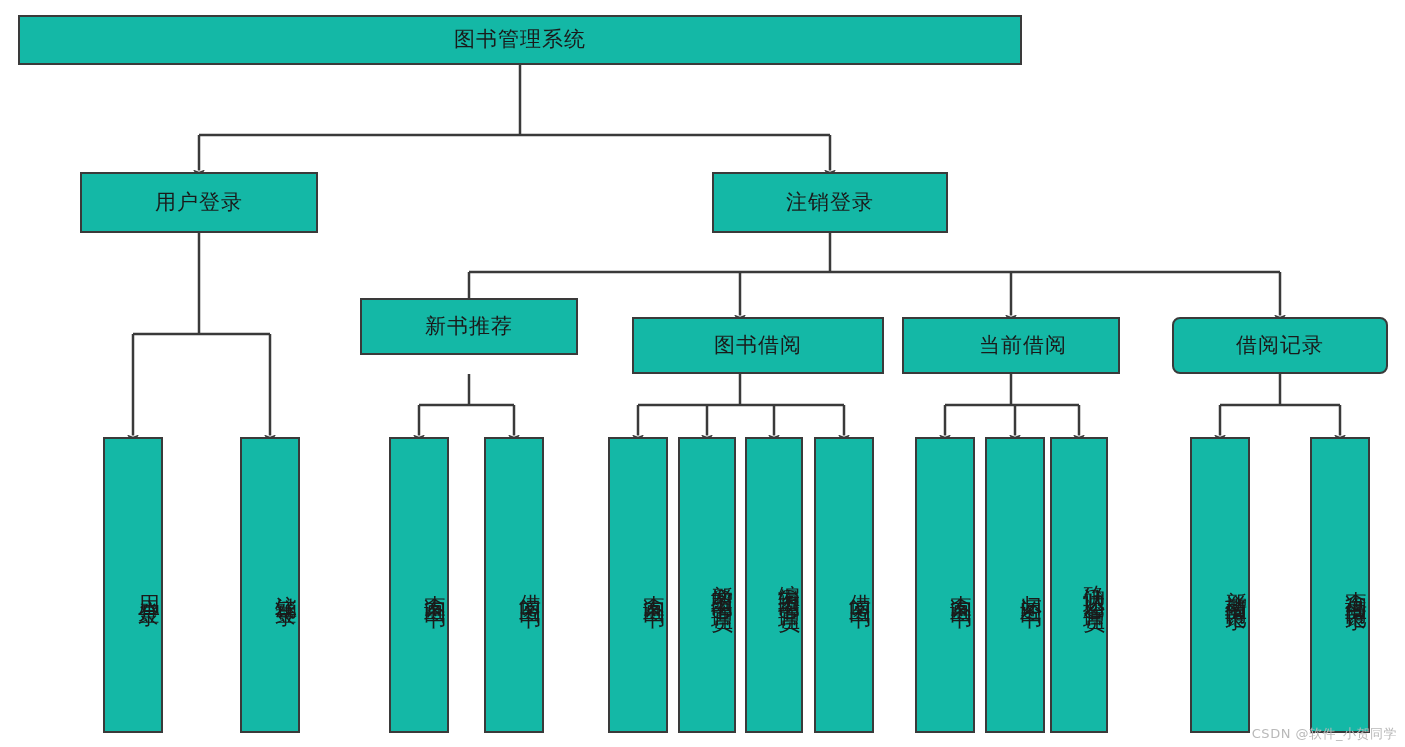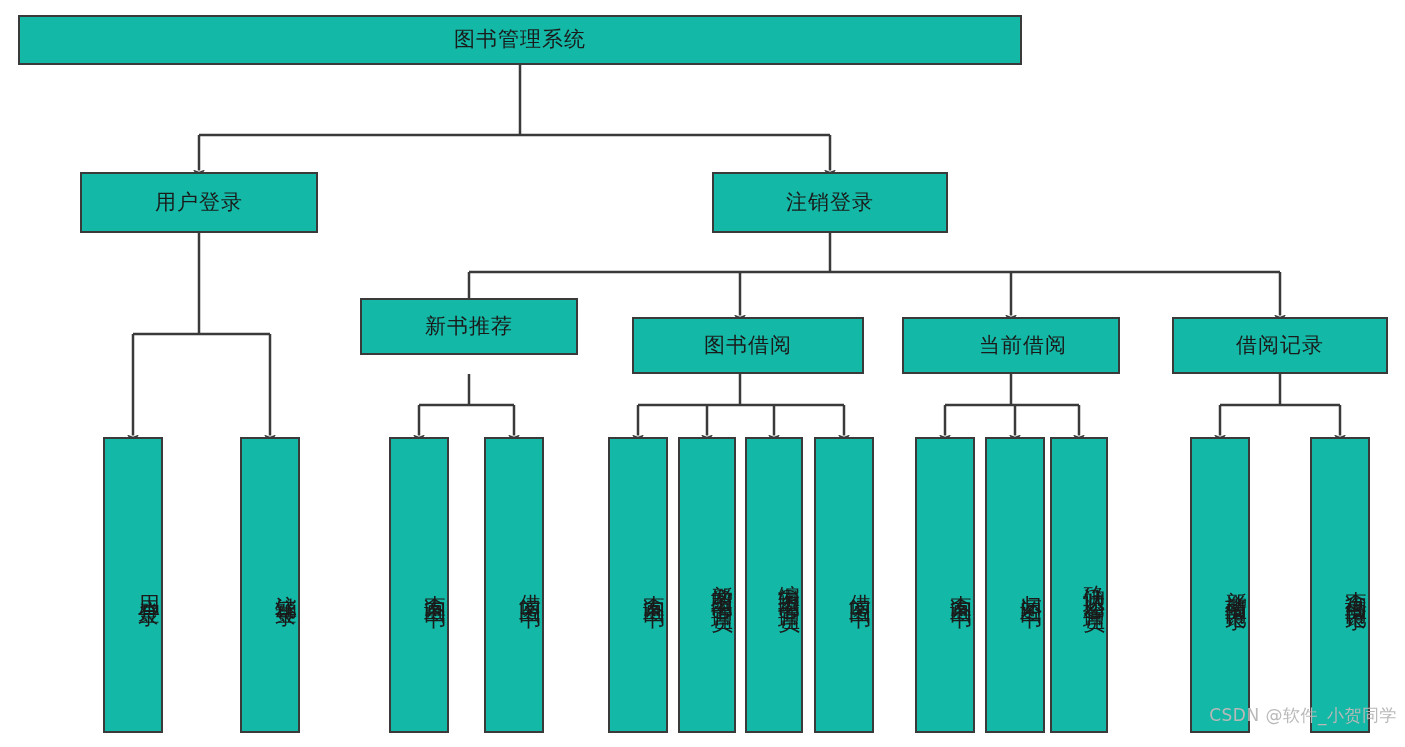--- a/index.html
+++ b/index.html
@@ -50,22 +50,22 @@
     justify-content: center;
   }
   .node-label {
     display: block;
     line-height: 1.12;
     white-space: nowrap;
   }
   .watermark {
     position: absolute;
     right: 8px;
-    bottom: 20px;
-    font-size: 17px;
+    bottom: 4px;
+    font-size: 13px;
     color: #b9b9b9;
     letter-spacing: 0.5px;
     white-space: nowrap;
   }
 </style>
 </head>
 <body>
 
 <div id="canvas">
   <svg id="wires" viewBox="0 0 1405 747">
@@ -117,27 +117,27 @@
       </div>
       <div class="node horiz" style="left: 80px; top: 172px; width: 238px; height: 61px;">
         <span class="node-label">用户登录</span>
       </div>
       <div class="node horiz" style="left: 712px; top: 172px; width: 236px; height: 61px;">
         <span class="node-label">注销登录</span>
       </div>
       <div class="node horiz" style="left: 360px; top: 298px; width: 218px; height: 57px;">
         <span class="node-label">新书推荐</span>
       </div>
-      <div class="node horiz" style="left: 632px; top: 317px; width: 232px; height: 57px;">
+      <div class="node horiz" style="left: 632px; top: 317px; width: 252px; height: 57px;">
         <span class="node-label">图书借阅</span>
       </div>
       <div class="node horiz" style="left: 902px; top: 317px; width: 218px; height: 57px; padding-left: 24px;">
         <span class="node-label">当前借阅</span>
       </div>
-      <div class="node horiz" style="left: 1172px; top: 317px; width: 216px; height: 57px;">
+      <div class="node horiz" style="left: 1172px; top: 317px; width: 216px; height: 57px; border-radius: 8px;">
         <span class="node-label">借阅记录</span>
       </div>
       <div class="node vert" style="left: 103px; top: 437px; width: 60px; height: 296px;">
         <span class="node-label">用户登录</span>
       </div>
       <div class="node vert" style="left: 240px; top: 437px; width: 60px; height: 296px;">
         <span class="node-label">注销登录</span>
       </div>
       <div class="node vert" style="left: 389px; top: 437px; width: 60px; height: 296px;">
         <span class="node-label">查询图书</span>

